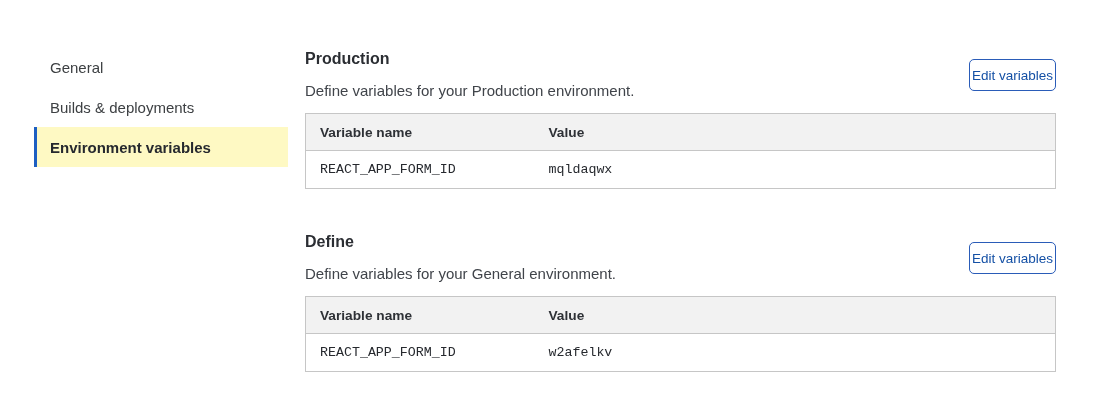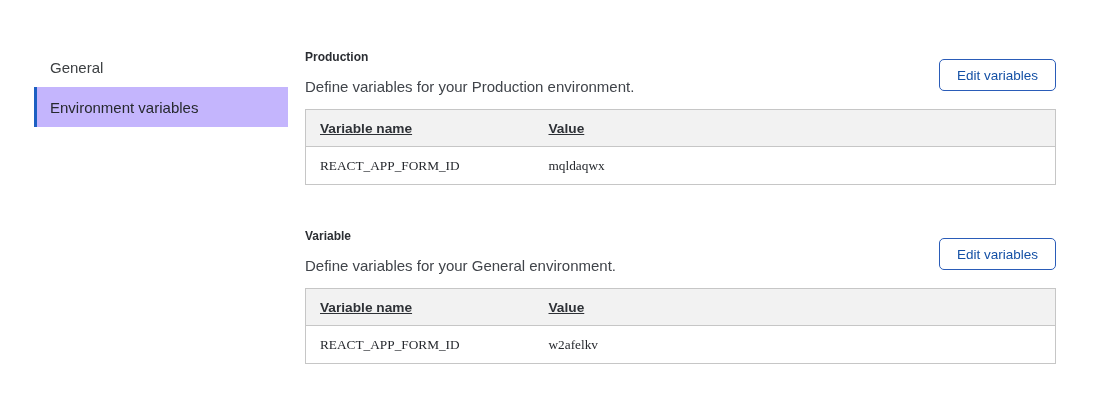--- a/index.html
+++ b/index.html
@@ -23,59 +23,59 @@
     height: 40px;
     display: flex;
     align-items: center;
     padding-left: 13px;
     border-left: 3px solid transparent;
     font-size: 15px;
     color: #3d4043;
     cursor: pointer;
   }
   .side-item.active {
-    background: #c4b5fd;
+    background: #fef9c3;
     border-left-color: #1d5fc2;
-    font-weight: normal;
+    font-weight: bold;
     color: #26292e;
   }
 
   
   .main {
     width: 751px;
     margin-left: 17px;
     margin-top: 44px;
     flex: none;
   }
   .section { position: relative; }
   .section + .section { margin-top: 38px; }
   .section-head {
     display: flex;
     justify-content: space-between;
     align-items: flex-start;
   }
   .section-title {
-    font-size: 12px;
+    font-size: 16px;
     font-weight: bold;
     color: #2b2e33;
     padding-top: 6px;
   }
   .section-desc {
     font-size: 15px;
     color: #40444a;
     margin-top: 14px;
   }
   .edit-btn {
     background: #ffffff;
     border: 1px solid #2a5cb8;
     color: #1450a5;
     border-radius: 5px;
     font-family: "Liberation Sans", sans-serif;
     font-size: 13.5px;
-    padding: 0 17px;
+    padding: 0 2px;
     height: 32px;
     margin-top: 15px;
     cursor: pointer;
     flex: none;
   }
 
   
   .env-table {
     width: 100%;
     border-collapse: collapse;
@@ -84,40 +84,42 @@
     font-size: 13.7px;
   }
   .env-table th {
     background: #f2f2f2;
     text-align: left;
     font-weight: bold;
     color: #2e3136;
     padding: 10px 14px;
     height: 37px;
     border-bottom: 1px solid #c6c6c6;
-    text-decoration: underline;
   }
   .env-table th.col-name { width: 229px; }
   .env-table td {
     padding: 10px 14px;
     height: 38px;
     background: #ffffff;
     color: #26292e;
-    font-family: Liberation Serif, serif;
+    font-family: Liberation Mono, monospace;
     font-size: 13.3px;
   }
 </style>
 </head>
 <body>
 
 <div class="layout">
 
   <nav class="sidebar">
     <div class="side-item">
       <span>General</span>
+    </div>
+    <div class="side-item">
+      <span>Builds &amp; deployments</span>
     </div>
     <div class="side-item active">
       <span>Environment variables</span>
     </div>
   </nav>
 
   <main class="main">
 
     <section class="section">
       <div class="section-head">
@@ -139,21 +141,21 @@
             <td>REACT_APP_FORM_ID</td>
             <td>mqldaqwx</td>
           </tr>
         </tbody>
       </table>
     </section>
 
     <section class="section">
       <div class="section-head">
         <div>
-          <h2 class="section-title">Variable</h2>
+          <h2 class="section-title">Define</h2>
           <p class="section-desc">Define variables for your General environment.</p>
         </div>
         <button class="edit-btn">Edit variables</button>
       </div>
       <table class="env-table">
         <thead>
           <tr>
             <th class="col-name">Variable name</th>
             <th>Value</th>
           </tr>

